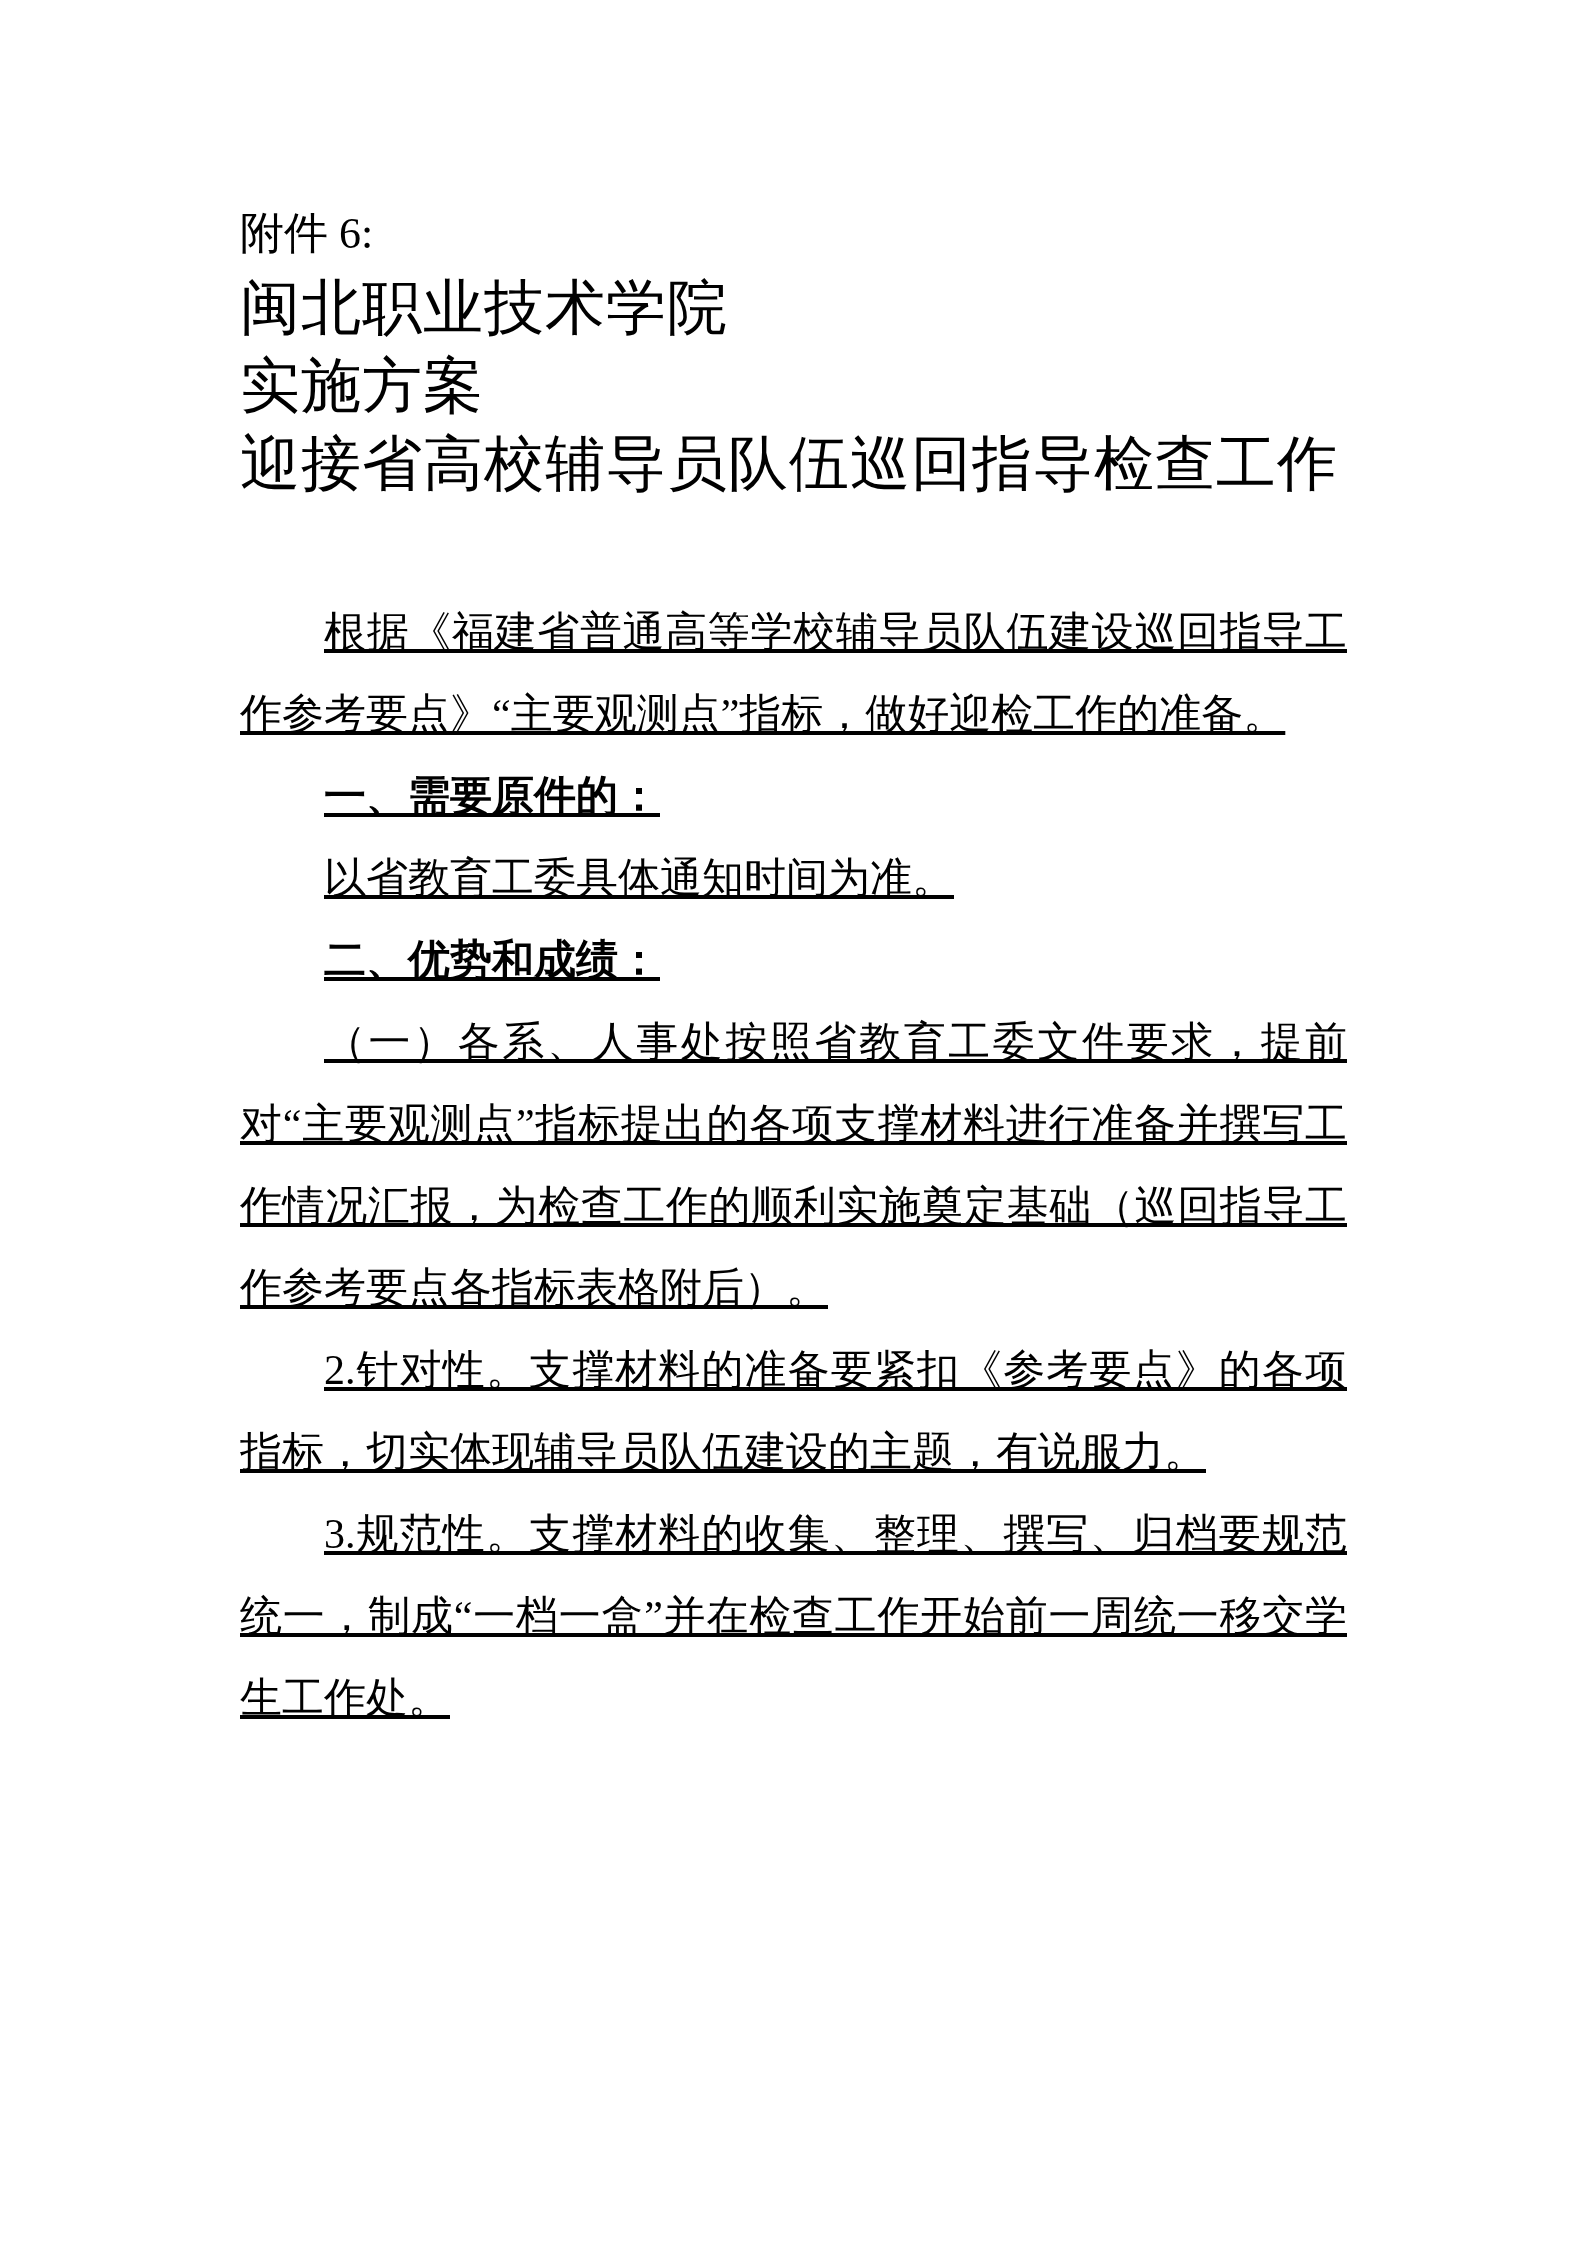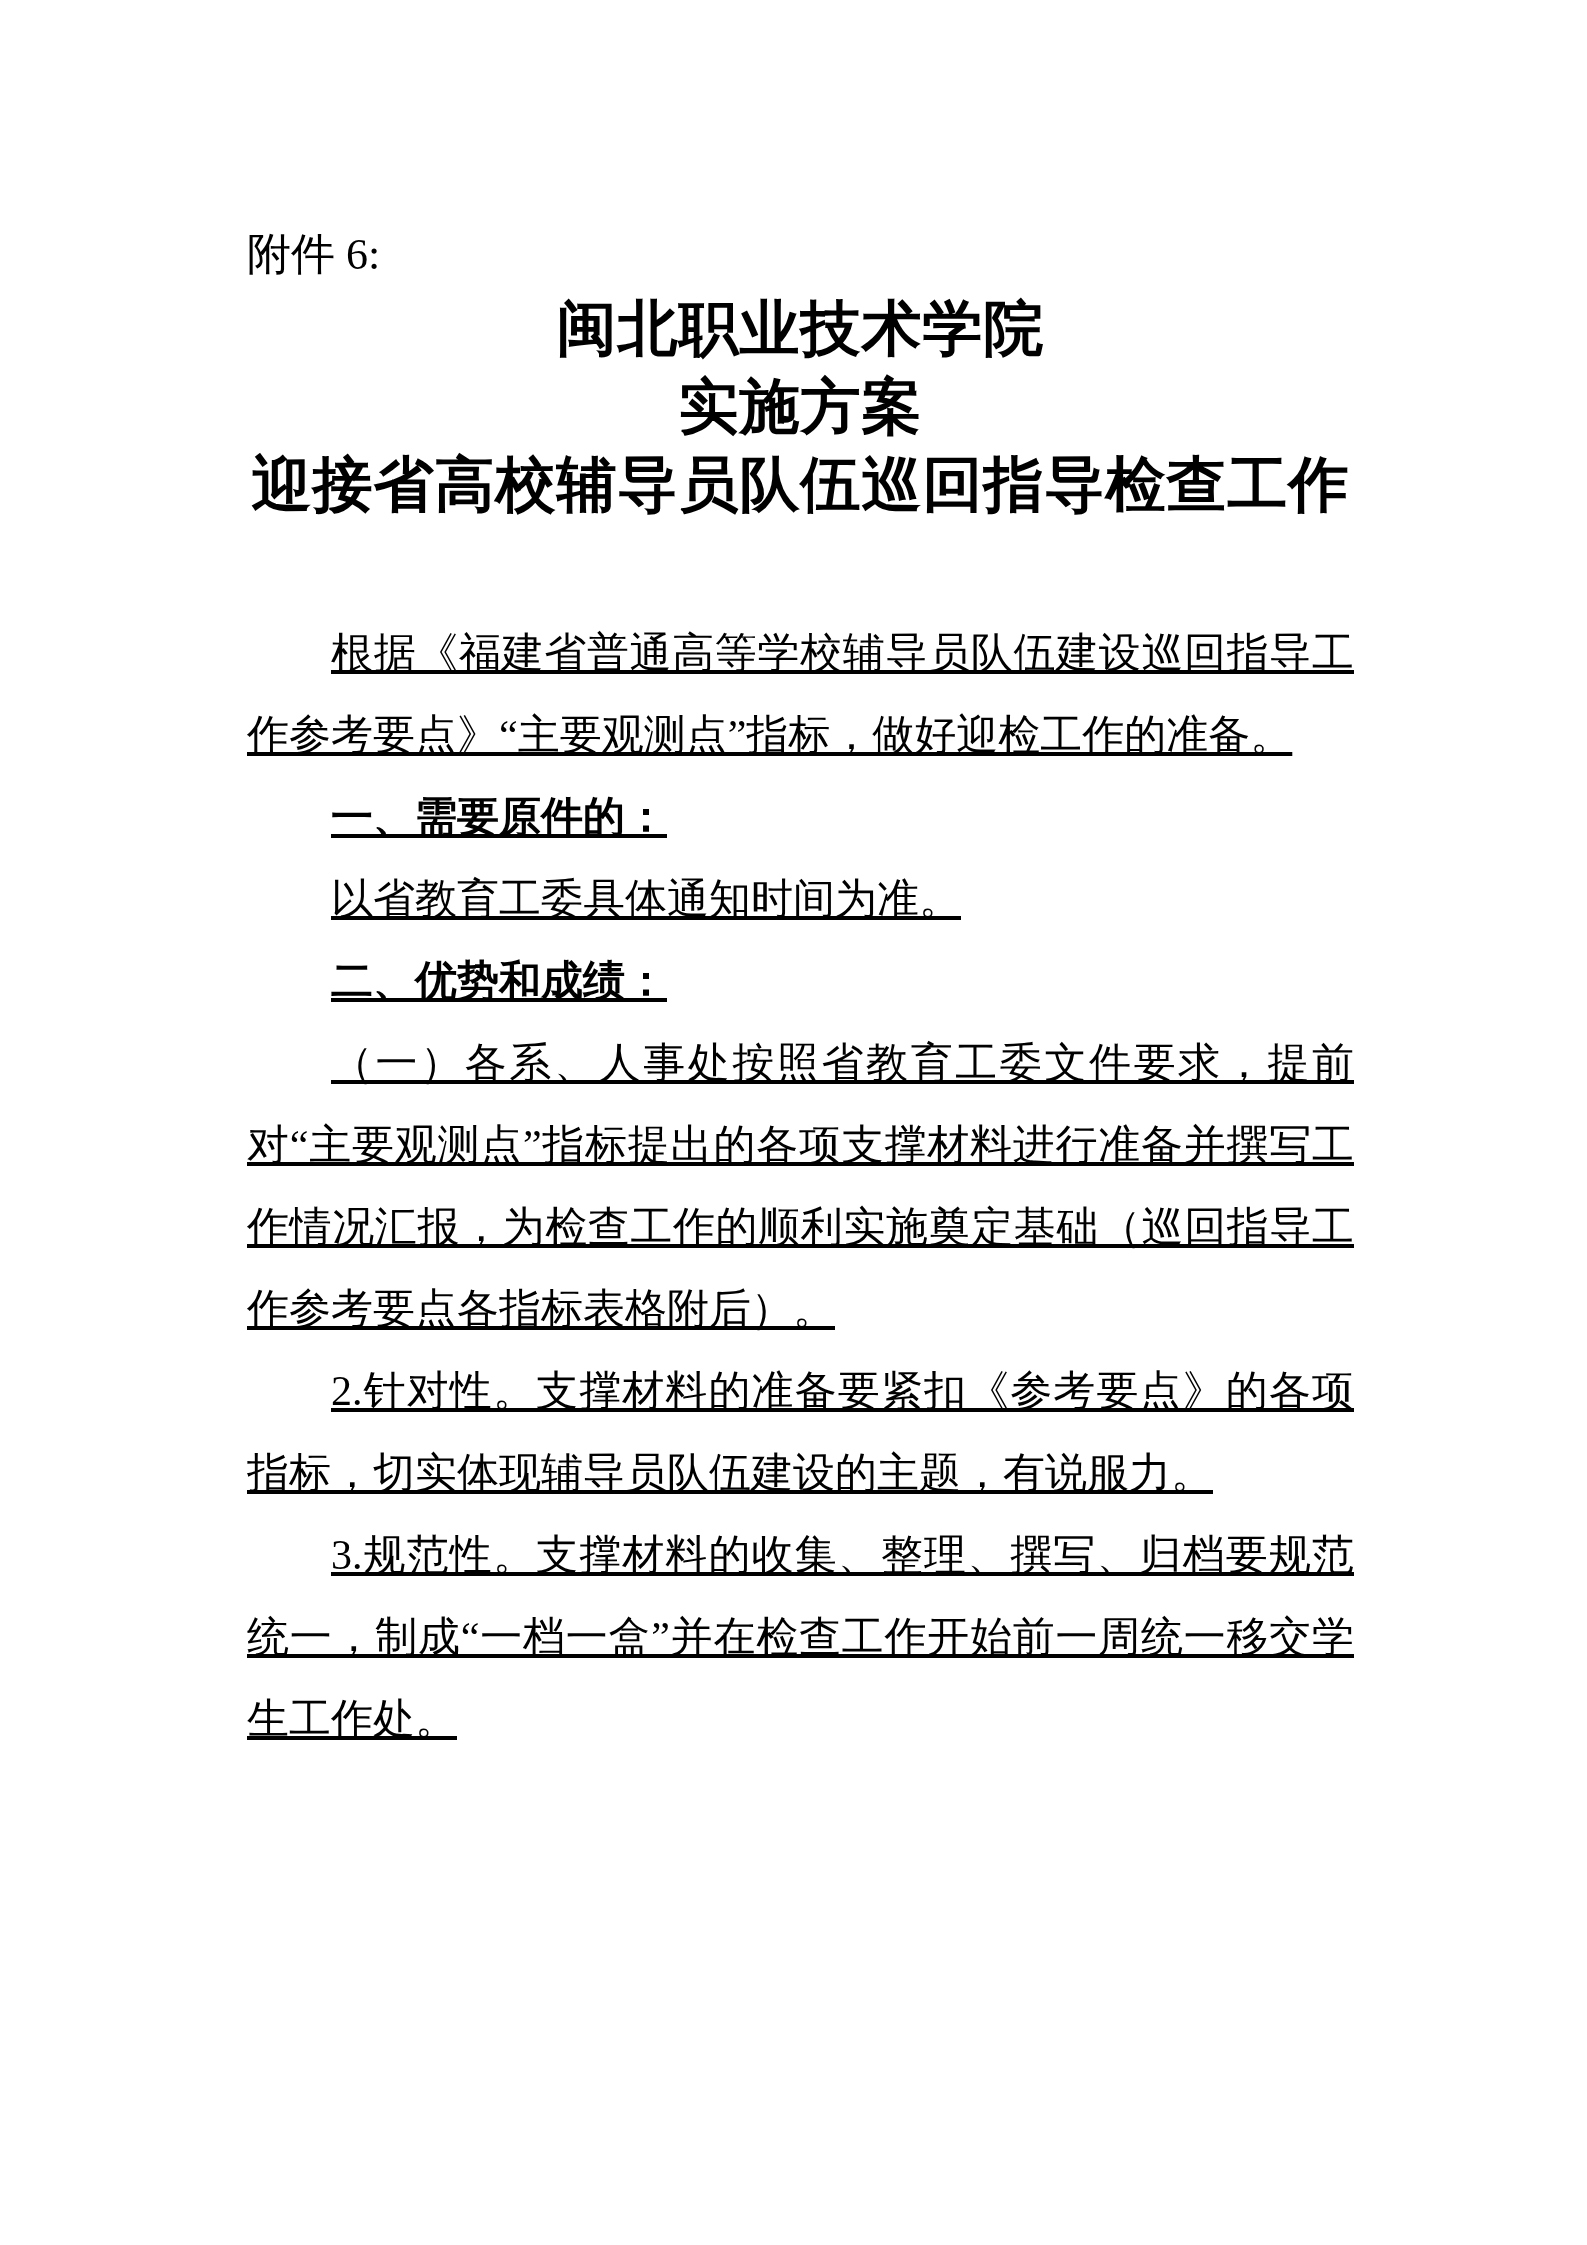--- a/index.html
+++ b/index.html
@@ -12,37 +12,35 @@
     width: 1587px;
     height: 2245px;
     background: #ffffff;
     color: #000000;
     font-family: "Liberation Serif", "DejaVu Serif", serif;
     overflow: hidden;
     box-sizing: border-box;
   }
   .content {
     position: absolute;
-    left: 247px;
+    left: 240px;
     top: 0;
     width: 1107px;
-    margin-top: 21px;
   }
   .attachment {
     padding-top: 205px;
     font-size: 44px;
     line-height: 58px;
     text-align: left;
   }
   .doc-title {
     margin: 6px 0 0 0;
     font-size: 60px;
     line-height: 78px;
-    font-weight: bold;
-    text-align: center;
+    font-weight: normal;
     letter-spacing: 1px;
   }
   .doc-title .title-line {
     display: block;
   }
   .doc-body {
     margin-top: 88px;
     font-size: 42px;
     line-height: 82px;
     text-align: justify;

